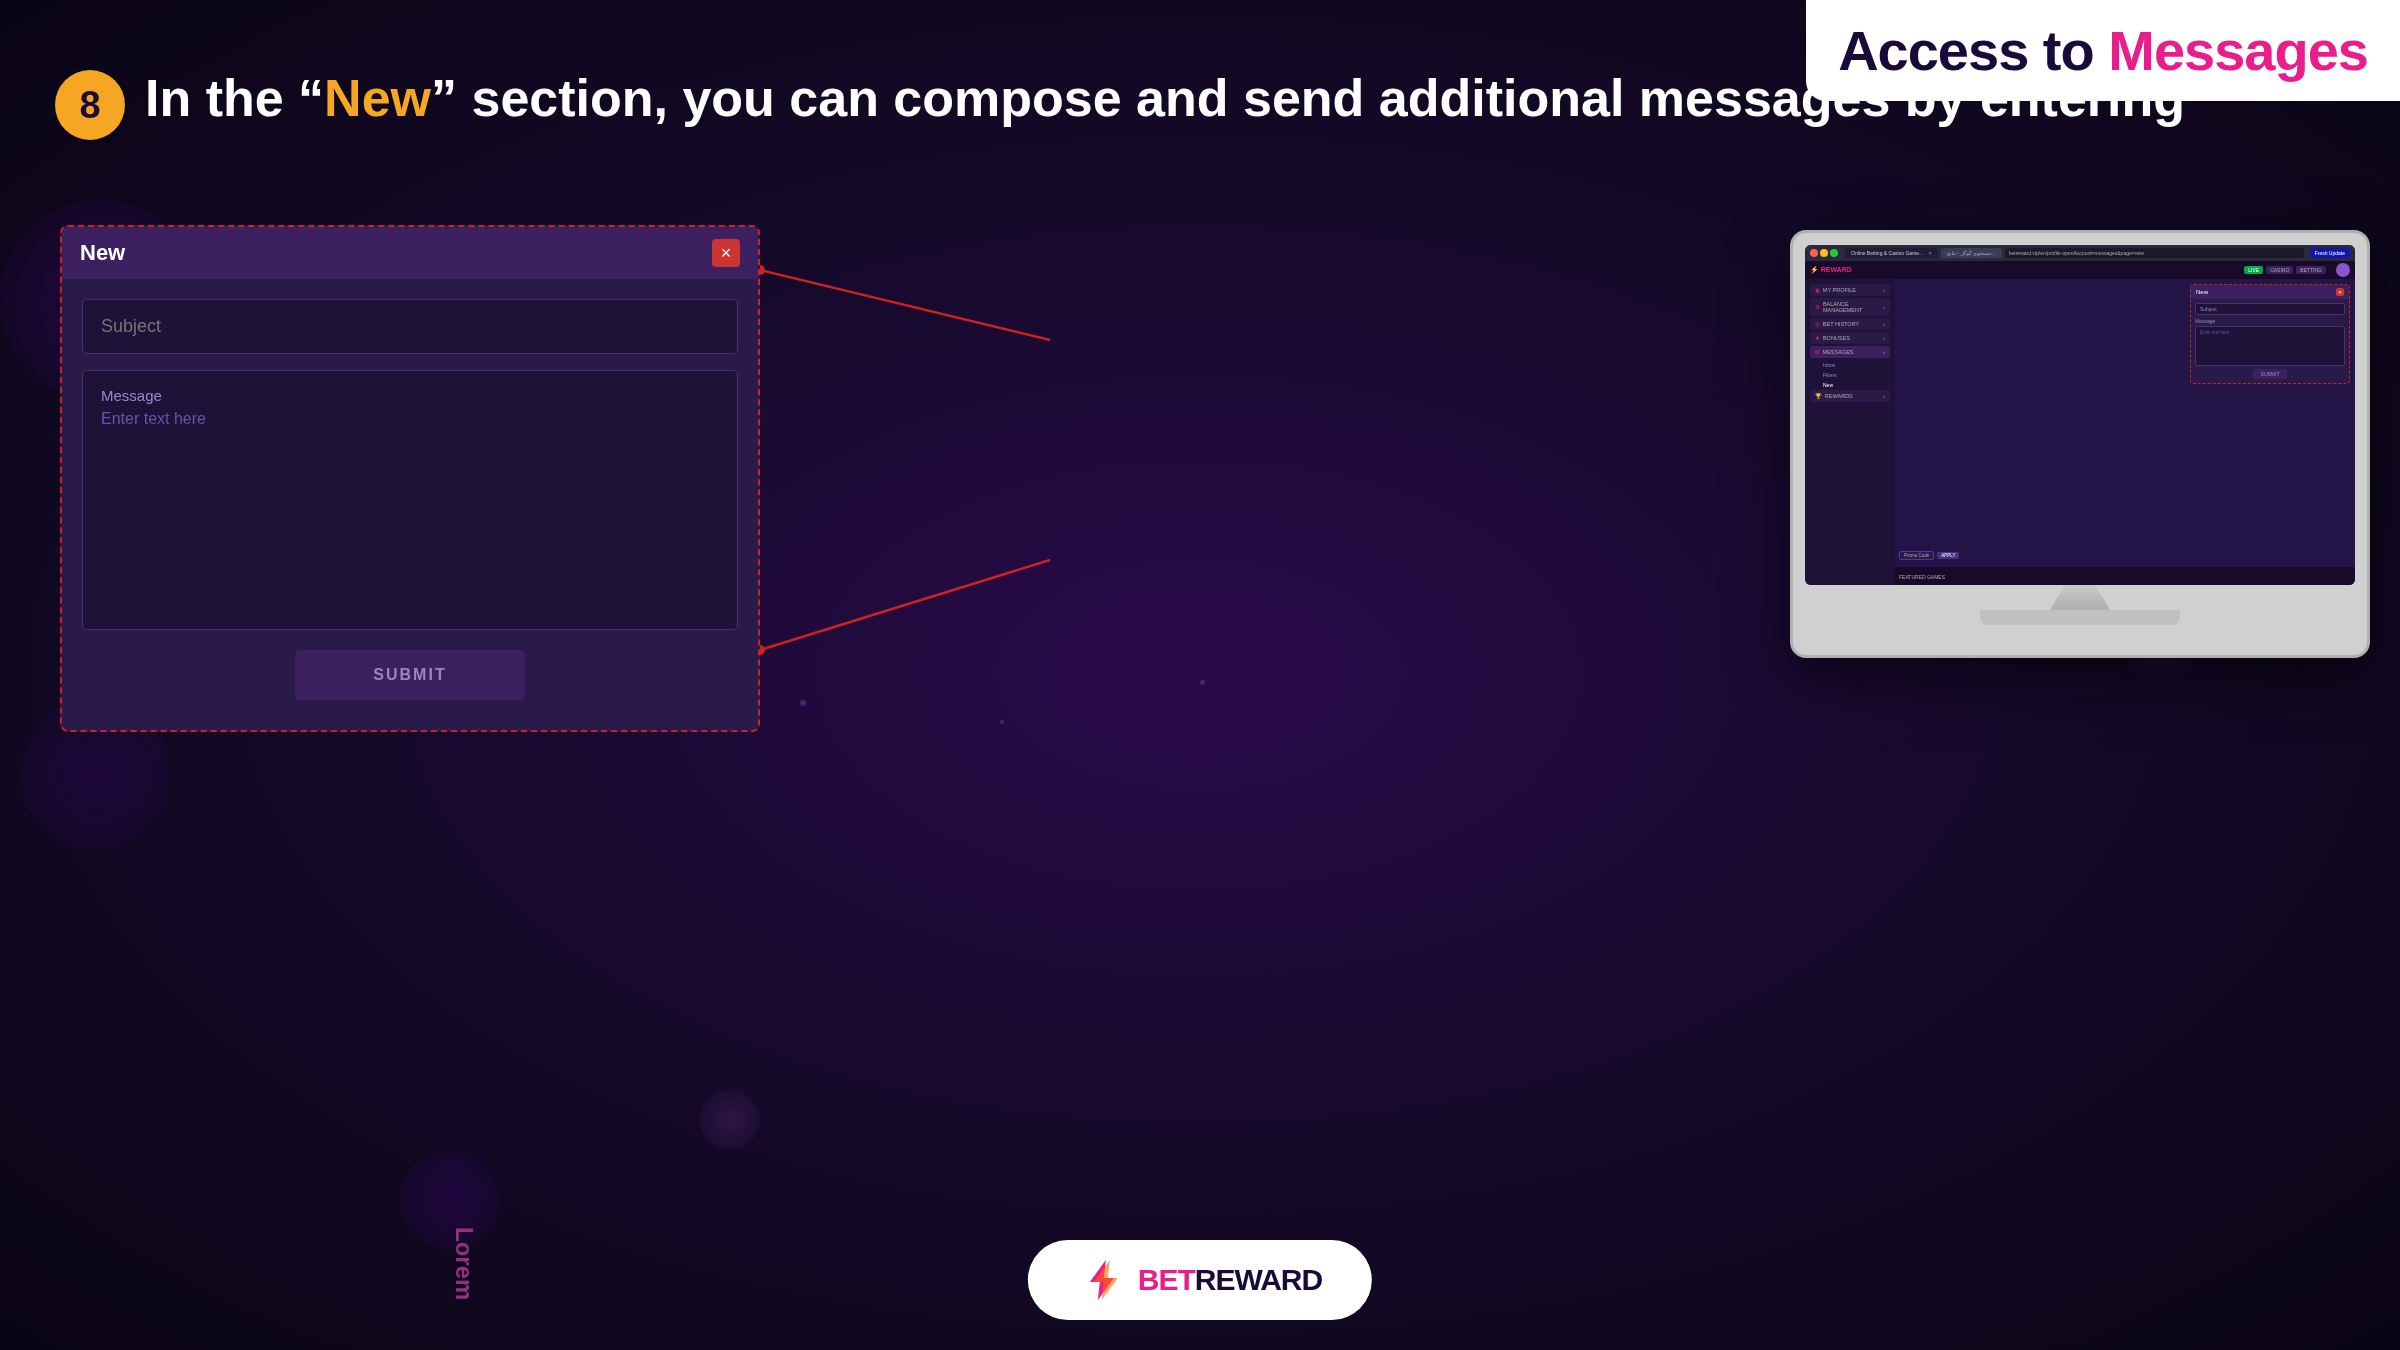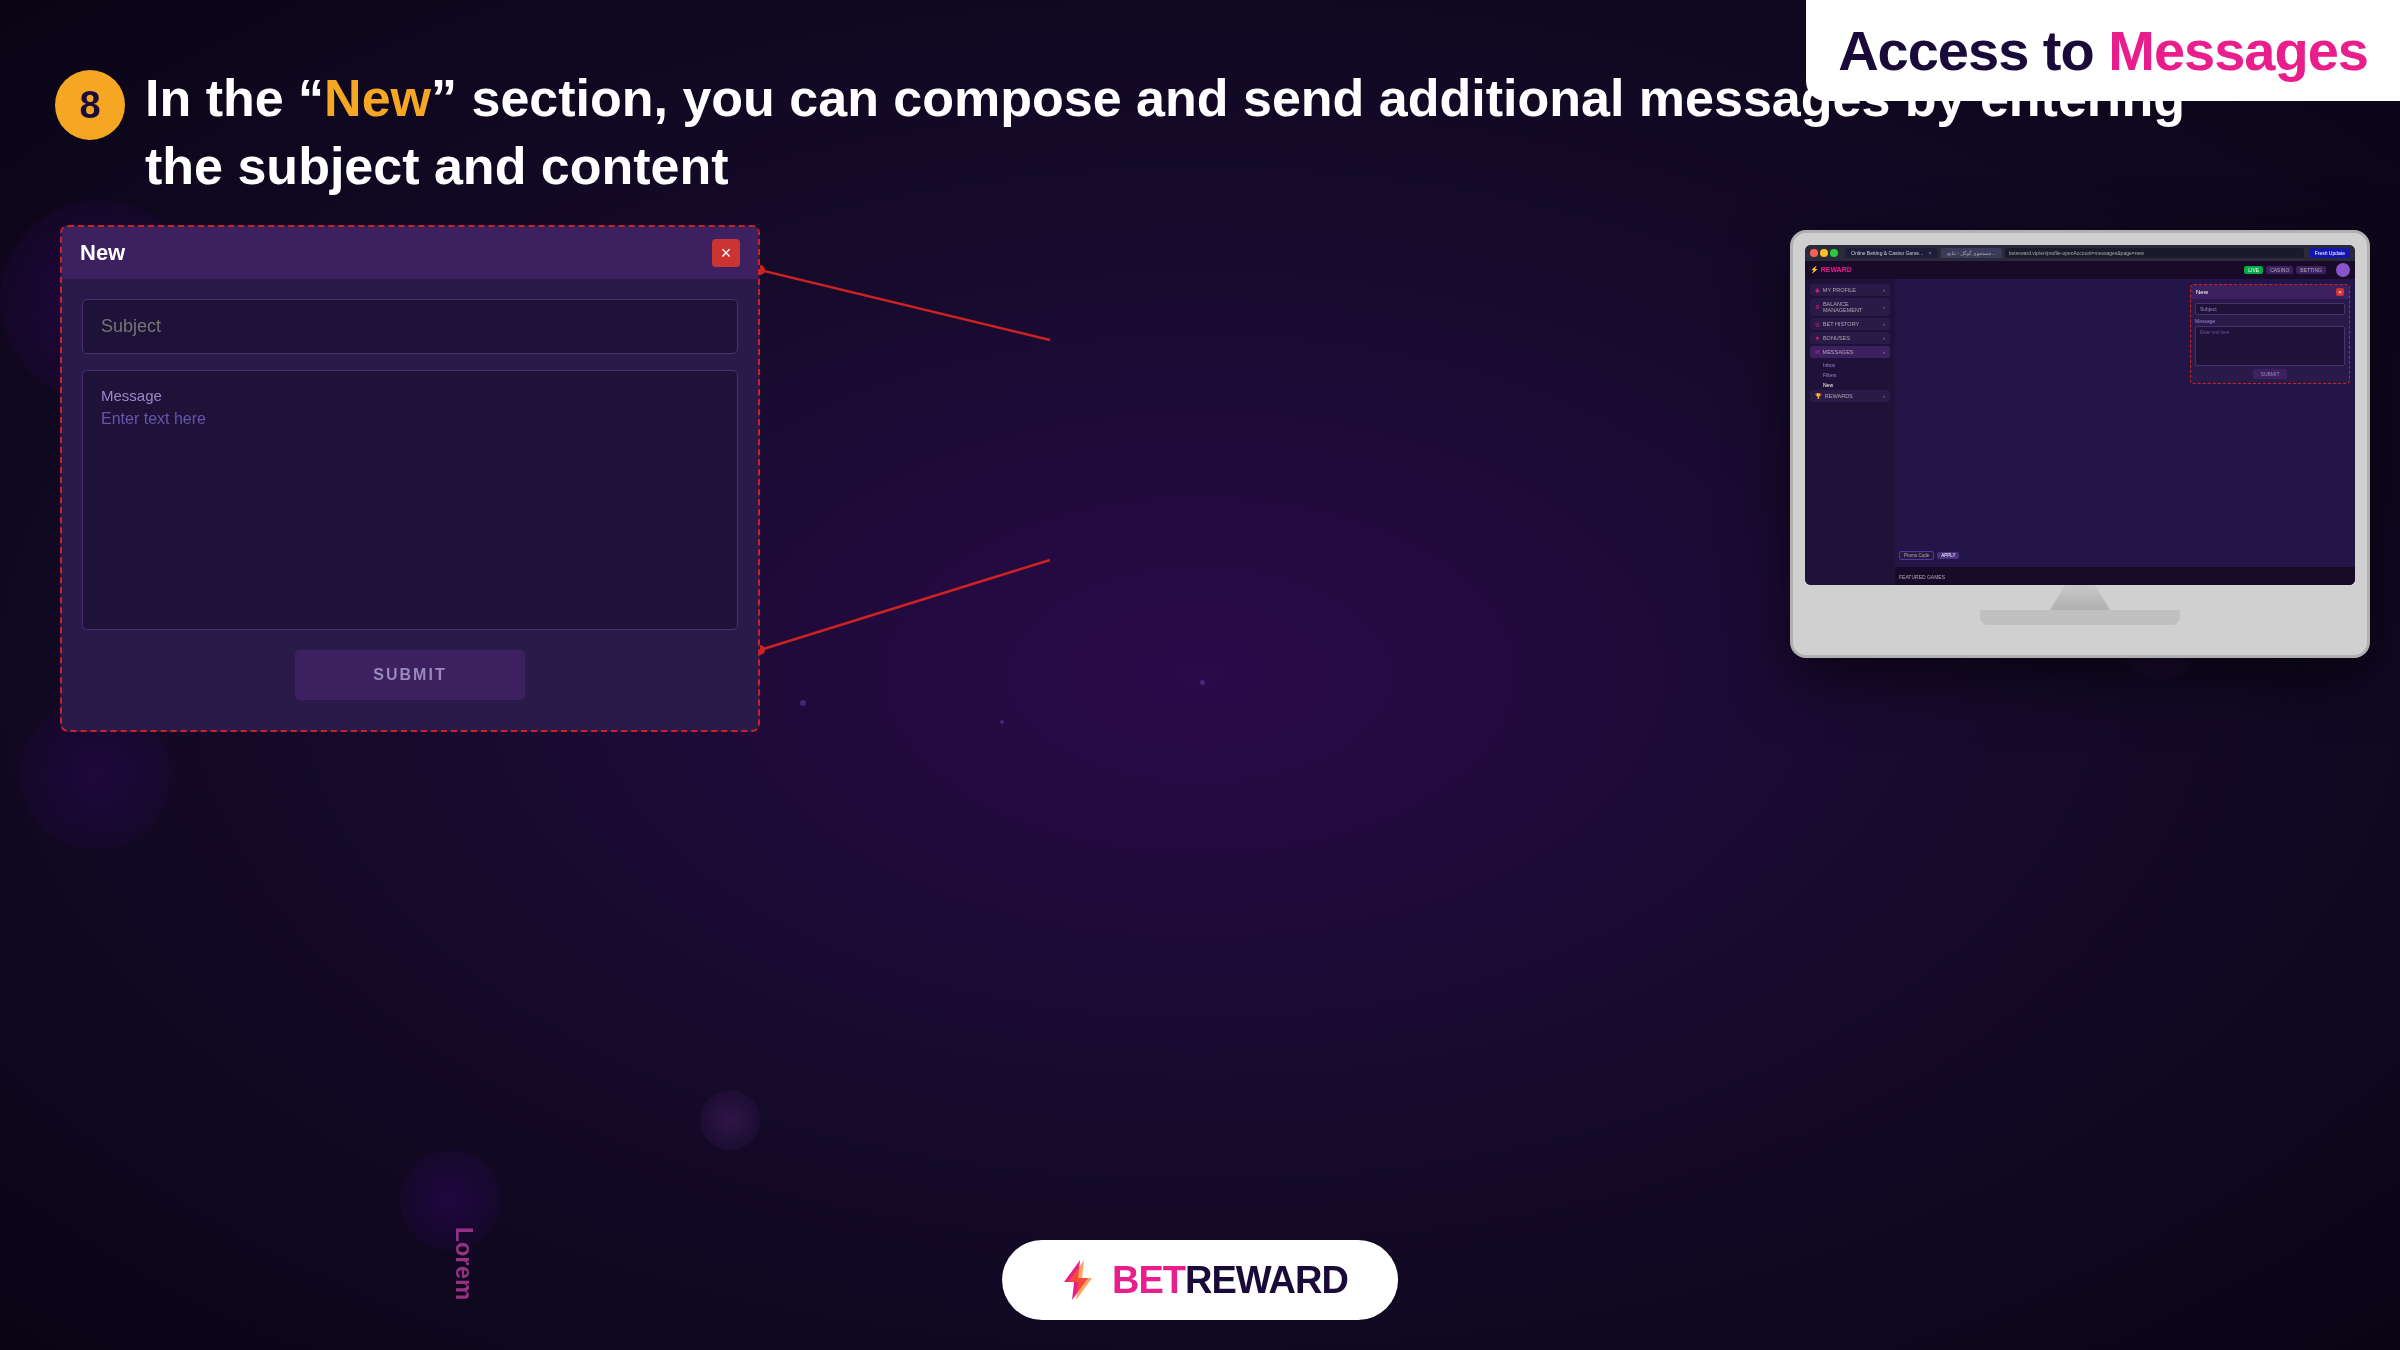--- a/index.html
+++ b/index.html
@@ -423,21 +423,21 @@
       gap: 12px;
       z-index: 20;
     }
 
     .betreward-icon {
       width: 48px;
       height: 48px;
     }
 
     .betreward-text {
-      font-size: 38px;
+      font-size: 30px;
       font-weight: 900;
       letter-spacing: -1px;
     }
 
     .betreward-text .bet-part { color: #e91e8c; }
     .betreward-text .reward-part { color: #1a0a3a; }
 
     
     .lorem-text {
       position: absolute;
@@ -519,21 +519,20 @@
   <span class="header-badge-text">
     <span class="word-access">Access to</span>
     <span class="word-messages">Messages</span>
   </span>
 </div>
 
 <div class="step-instruction">
   <div class="step-number">8</div>
   <div class="step-text">
     <span>In the “</span><span class="highlight-new">New</span><span>” section, you can compose and send additional messages by entering</span><br>
-    <span>the subject and content</span>
   </div>
 </div>
 
 <div class="modal-foreground">
   <div class="modal-title-bar">
     <span class="modal-title">New</span>
     <div class="modal-close-btn">×</div>
   </div>
   <div class="modal-body">
     <input class="subject-input" type="text" placeholder="Subject" style="">

